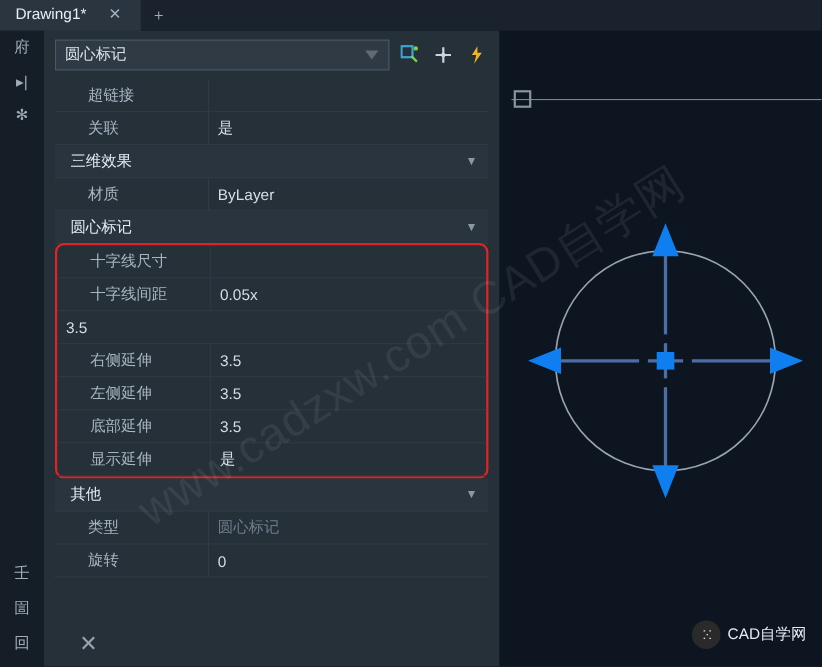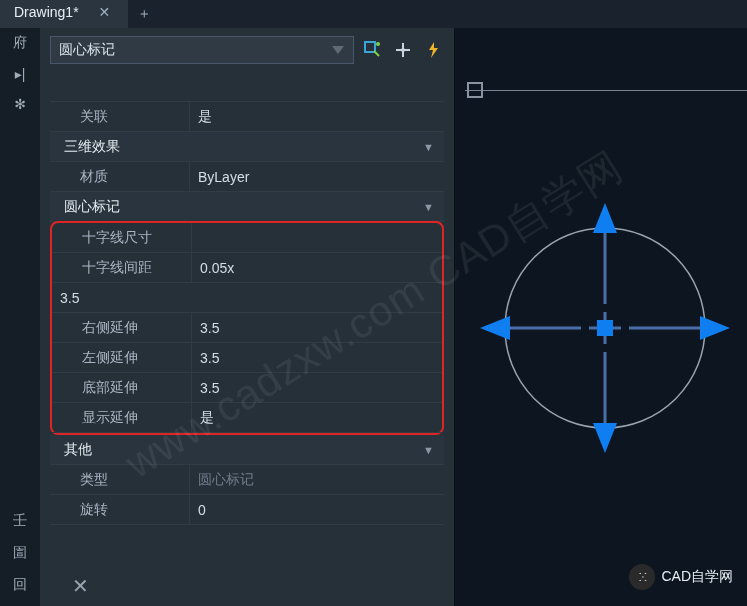--- a/index.html
+++ b/index.html
@@ -213,20 +213,21 @@
       </span>
       <span class="tool-ico">
         <svg width="18" height="18">
             <path d="M10 1 L5 9 L9 9 L7 17 L14 7 L10 7 Z" fill="#f0b428"></path>
           </svg>
       </span>
     </div>
 
     <div class="prop-rows">
       <div class="row">
+        <div class="label">超链接</div>
         <div class="value"></div>
       </div>
       <div class="row">
         <div class="label">关联</div>
         <div class="value">是</div>
       </div>
 
       <div class="section">
         <span>三维效果</span>
         <span class="chev">▼</span>

